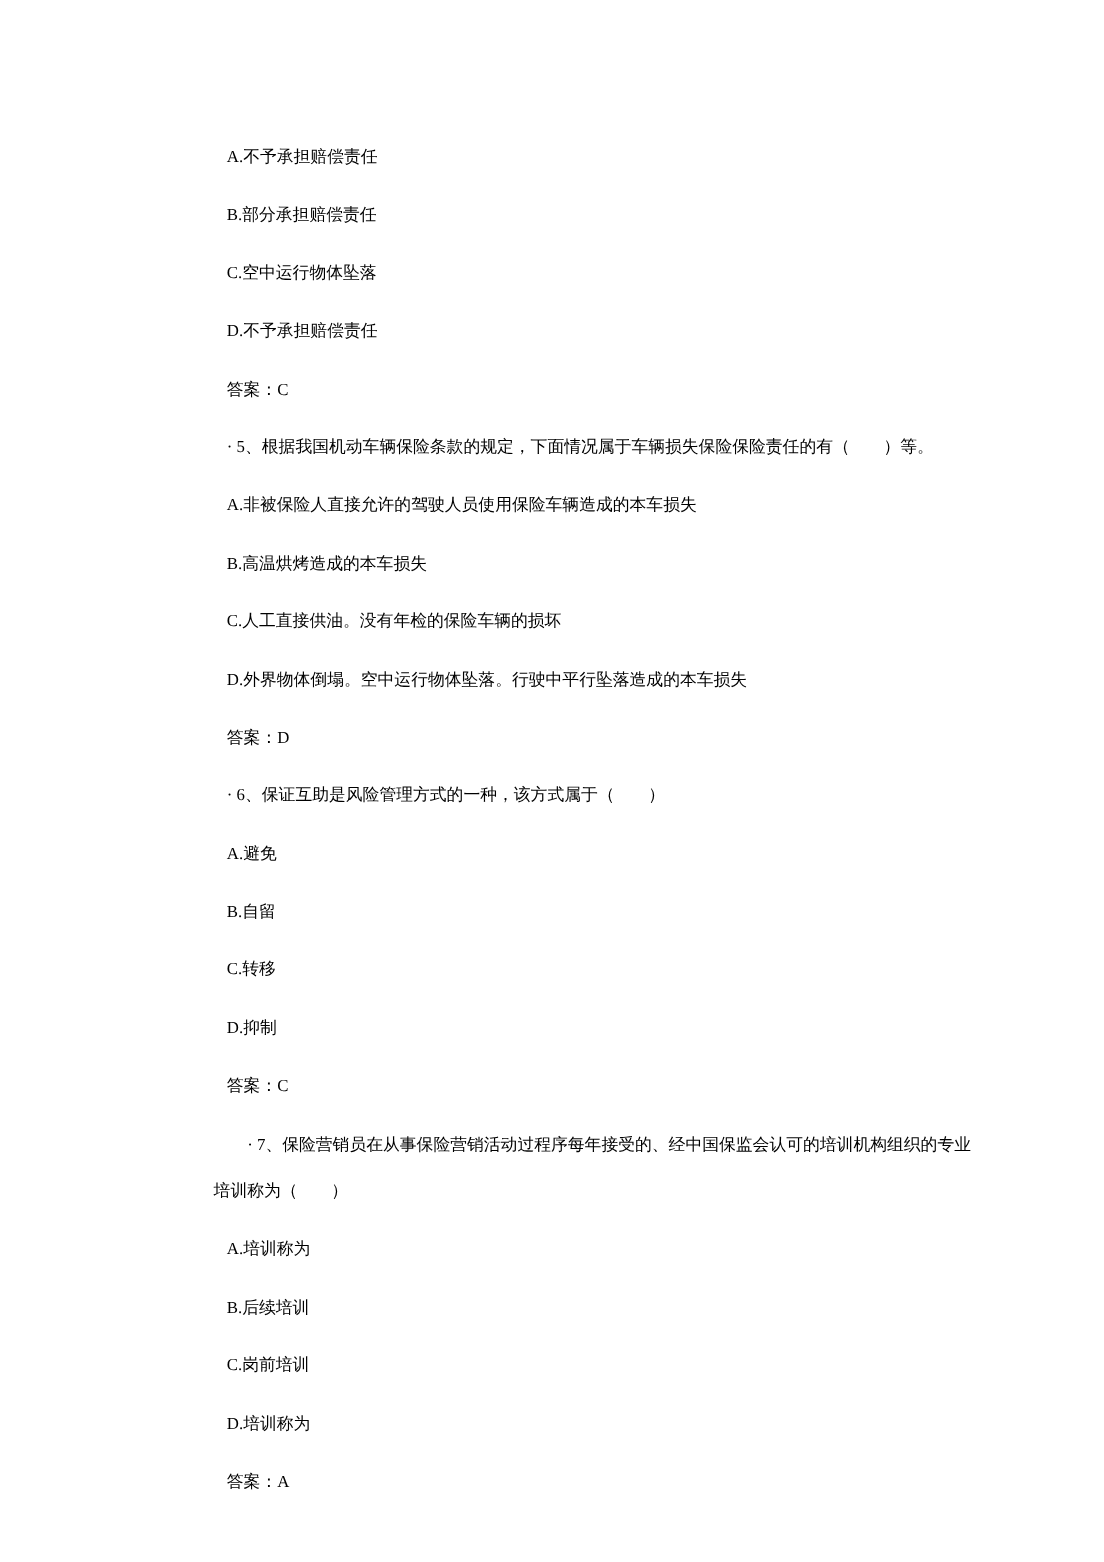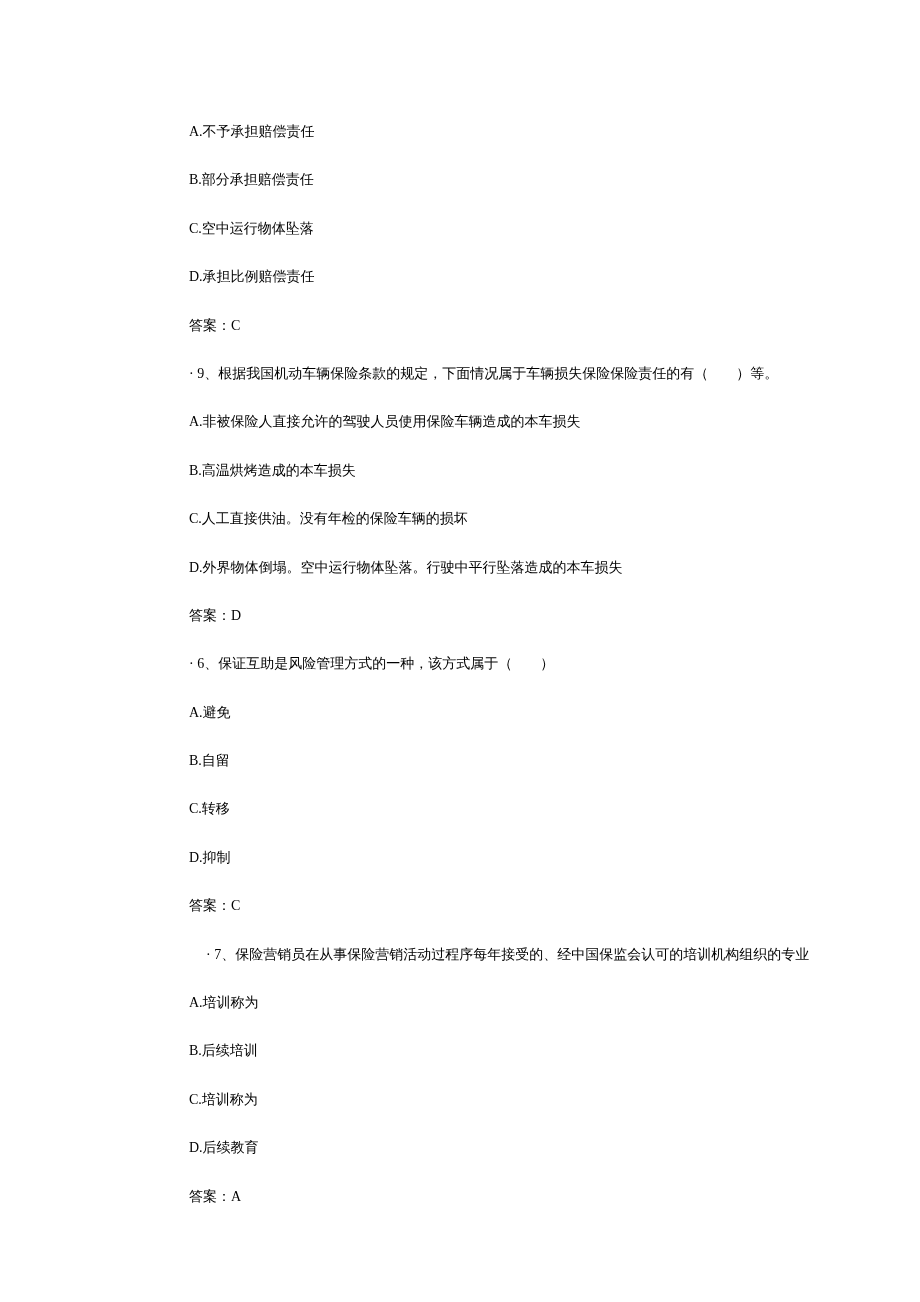--- a/index.html
+++ b/index.html
@@ -35,37 +35,38 @@
       display: block;
       text-indent: 0;
     }
   </style>
 </head>
 <body>
 
 <p class="para">A.不予承担赔偿责任</p>
 <p class="para">B.部分承担赔偿责任</p>
 <p class="para">C.空中运行物体坠落</p>
-<p class="para">D.承担比例赔偿责任</p>
+<p class="para">D.不予承担赔偿责任</p>
 <p class="para">答案：C</p>
 
-<p class="para">· 9、根据我国机动车辆保险条款的规定，下面情况属于车辆损失保险保险责任的有（　　）等。</p>
+<p class="para">· 5、根据我国机动车辆保险条款的规定，下面情况属于车辆损失保险保险责任的有（　　）等。</p>
 <p class="para">A.非被保险人直接允许的驾驶人员使用保险车辆造成的本车损失</p>
 <p class="para">B.高温烘烤造成的本车损失</p>
 <p class="para">C.人工直接供油。没有年检的保险车辆的损坏</p>
 <p class="para">D.外界物体倒塌。空中运行物体坠落。行驶中平行坠落造成的本车损失</p>
 <p class="para">答案：D</p>
 
 <p class="para">· 6、保证互助是风险管理方式的一种，该方式属于（　　）</p>
 <p class="para">A.避免</p>
 <p class="para">B.自留</p>
 <p class="para">C.转移</p>
 <p class="para">D.抑制</p>
 <p class="para">答案：C</p>
 
 <div class="para-noindent wrap-block">
   <span class="wrap-line1">· 7、保险营销员在从事保险营销活动过程序每年接受的、经中国保监会认可的培训机构组织的专业</span>
+  <span class="wrap-line2">培训称为（　　）</span>
 </div>
 <p class="para">A.培训称为</p>
 <p class="para">B.后续培训</p>
-<p class="para">C.培训称为</p>
-<p class="para">D.后续教育</p>
+<p class="para">C.岗前培训</p>
+<p class="para">D.培训称为</p>
 <p class="para">答案：A</p>
 
 </body></html>

